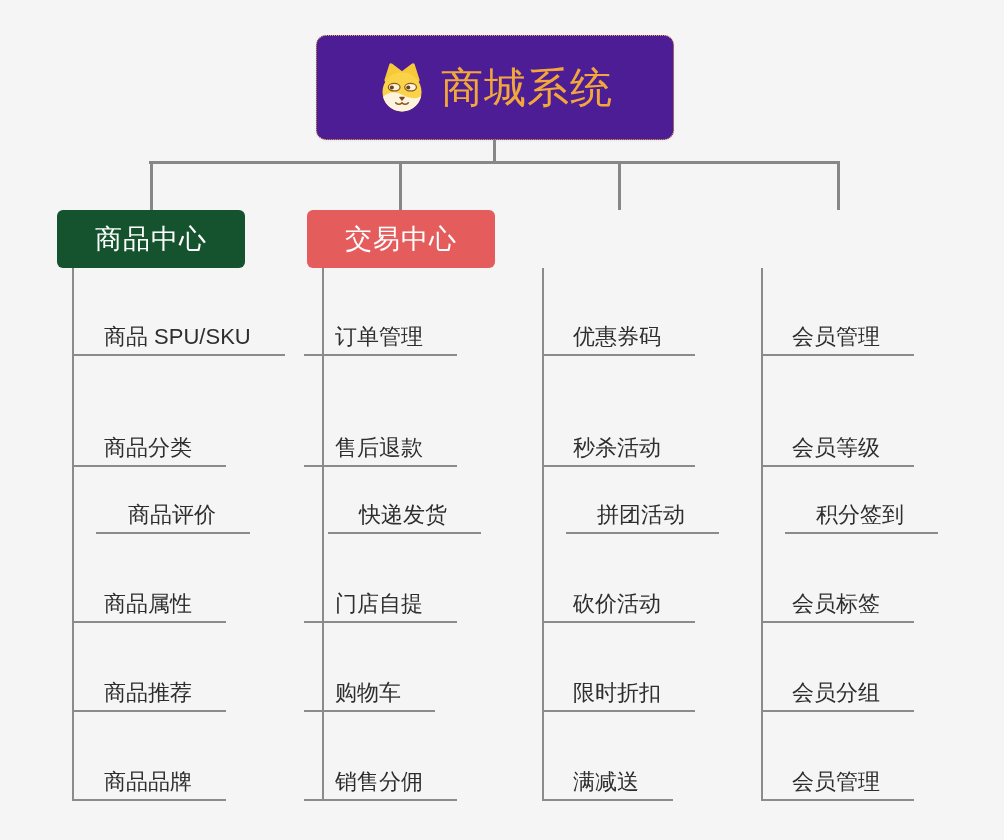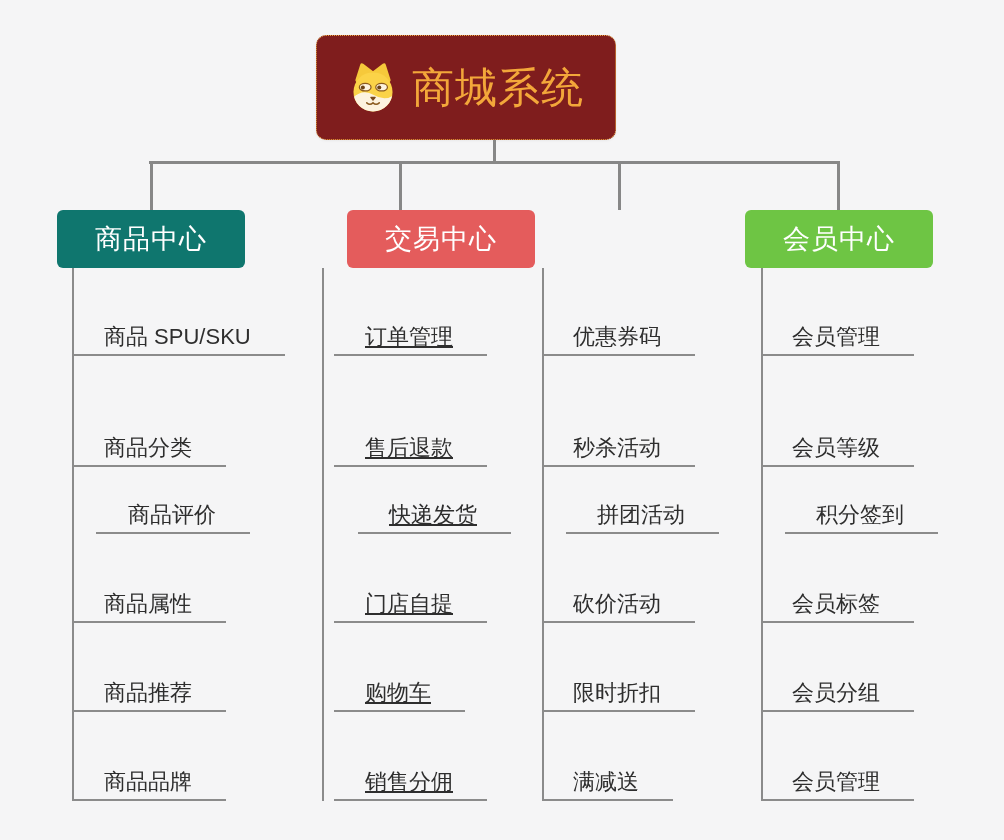--- a/index.html
+++ b/index.html
@@ -7,22 +7,22 @@
     width:1004px;height:840px;
     background:#f5f5f6;
     font-family:"Liberation Sans","DejaVu Sans",sans-serif;
     overflow:hidden;
     position:relative;
   }
   .canvas{position:absolute;left:0;top:0;width:1004px;height:840px;}
 
   
   .root-node{
-    position:absolute;left:316px;top:35px;width:300px;height:105px;
-    background:#7f1d1d;
+    position:absolute;left:316px;top:35px;width:358px;height:105px;
+    background:#4c1d95;
     border:1px dotted #eca63e;
     border-radius:10px;
     box-sizing:border-box;
     display:flex;align-items:center;justify-content:center;gap:14px;
     box-shadow:0 1px 3px rgba(0,0,0,0.05);
   }
   .doge-icon{width:50px;height:50px;display:block;}
   .root-title{
     font-size:42px;color:#f3a73a;font-weight:500;letter-spacing:1px;
     line-height:1;white-space:nowrap;
@@ -39,42 +39,42 @@
   .conn-stub.s4{left:837px;}
 
   
   .branch{
     position:absolute;top:210px;width:188px;height:58px;
     border-radius:6px;
     color:#ffffff;font-size:27px;font-weight:400;
     display:flex;align-items:center;justify-content:center;
     white-space:nowrap;letter-spacing:1px;
   }
-  .branch.b1{left:57px;background:#0f766e;}
-  .branch.b2{left:307px;background:#e45c5c;margin-left:40px;}
+  .branch.b1{left:57px;background:#14532d;}
+  .branch.b2{left:307px;background:#e45c5c;}
   .branch.b3{left:526px;background:#edaa3e;}
   .branch.b4{left:745px;background:#6ec544;}
 
   
   .trunk{position:absolute;top:268px;width:2px;height:533px;background:#8b8b8b;}
   .trunk.t1{left:72px;}
   .trunk.t2{left:322px;}
   .trunk.t3{left:542px;}
   .trunk.t4{left:761px;}
 
   .item{
     position:absolute;
     font-size:22px;color:#2e2e2e;line-height:27px;
     padding:0 34px 4px 31px;
     border-bottom:2px solid #8b8b8b;
     white-space:nowrap;
     width:max-content;
   }
   .col1 .item{left:72px;padding-left:32px;}
-  .col2 .item{left:334px;text-decoration:underline;}
+  .col2 .item{left:304px;}
   .col3 .item{left:542px;}
   .col4 .item{left:761px;}
   .item.r1{top:323px;}
   .item.r2{top:412px;margin-top:22px;}
   .item.r3{top:501px;margin-left:24px;}
   .item.r4{top:590px;}
   .item.r5{top:679px;}
   .item.r6{top:768px;}
 </style>
 </head>
@@ -103,21 +103,20 @@
 
   <div class="conn conn-root-stub"></div>
   <div class="conn conn-h"></div>
   <div class="conn conn-stub s1"></div>
   <div class="conn conn-stub s2"></div>
   <div class="conn conn-stub s3"></div>
   <div class="conn conn-stub s4"></div>
 
   <div class="branch b1">商品中心</div>
   <div class="branch b2">交易中心</div>
-  <div class="branch b4">会员中心</div>
 
   <div class="col1">
     <div class="trunk t1"></div>
     <div class="item r1">商品 SPU/SKU</div>
     <div class="item r2">商品分类</div>
     <div class="item r3">商品评价</div>
     <div class="item r4">商品属性</div>
     <div class="item r5">商品推荐</div>
     <div class="item r6">商品品牌</div>
   </div>

